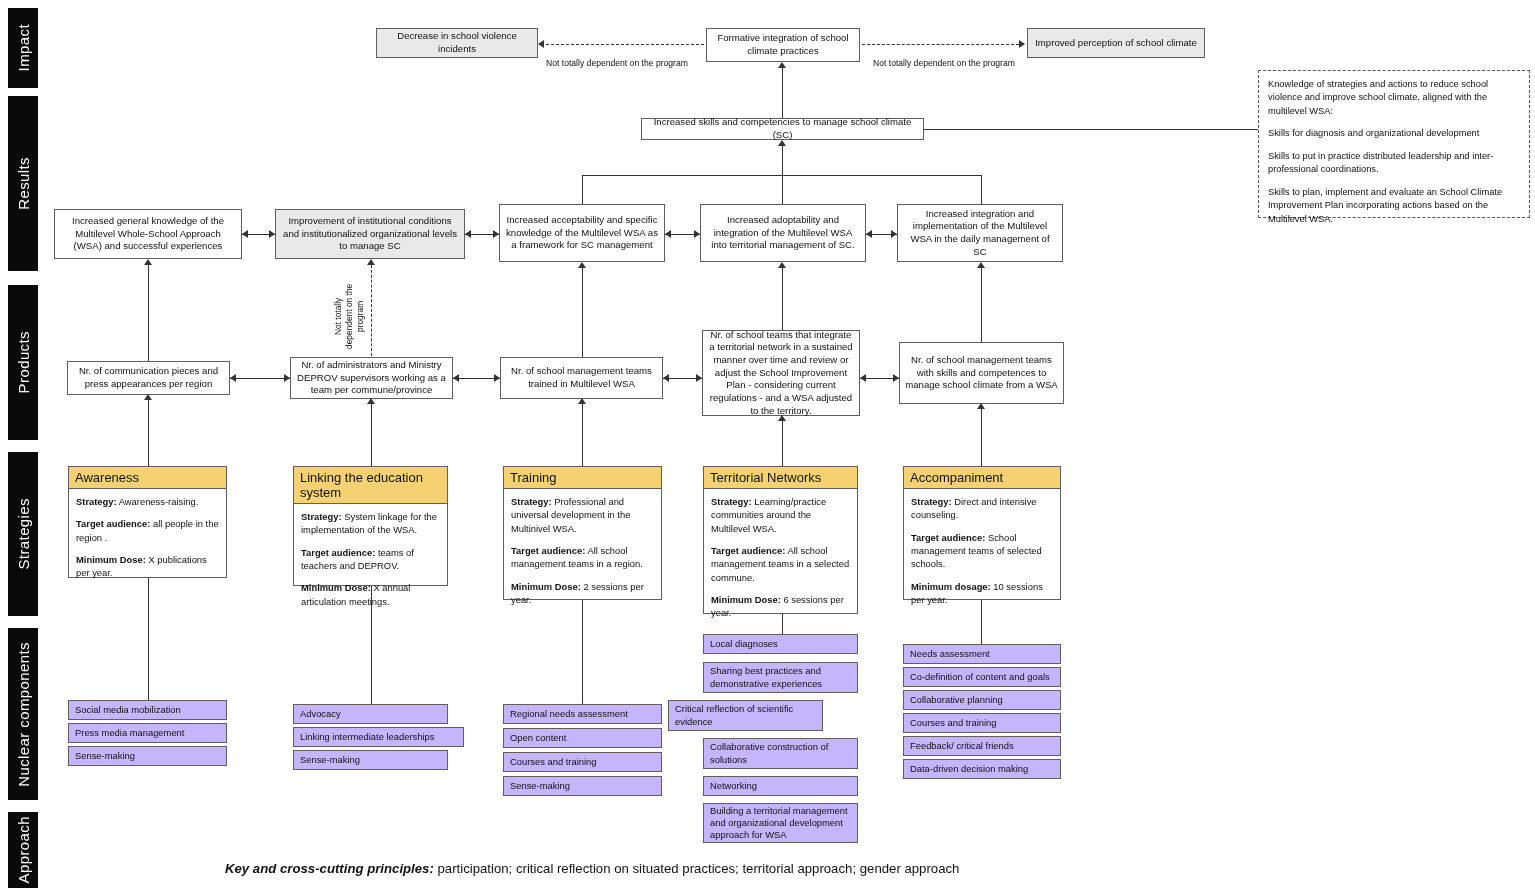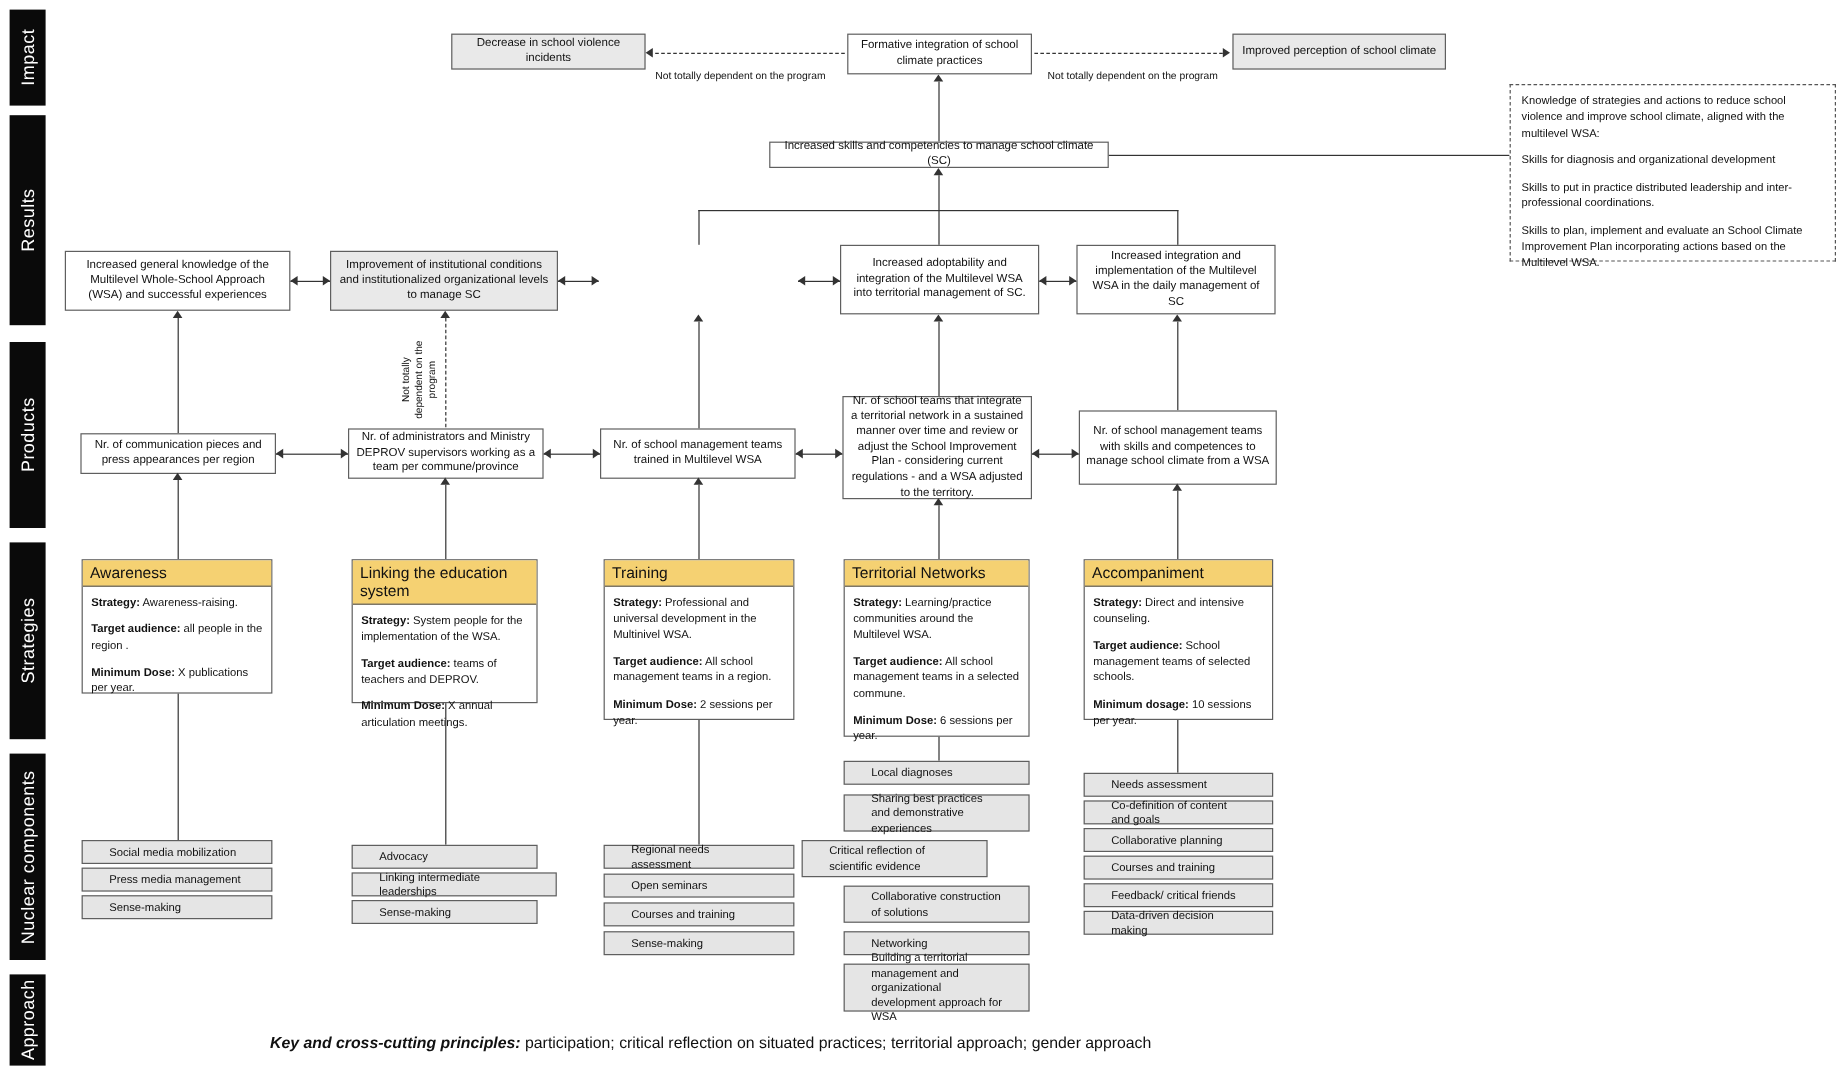--- a/index.html
+++ b/index.html
@@ -29,22 +29,22 @@
   
   .card{position:absolute;box-sizing:border-box;border:1px solid #5f5f5f;background:#fff;}
   .card .hd{background:#f5d172;border-bottom:1px solid #5f5f5f;
             font-size:13px;padding:3px 6px;color:#111;}
   .card .bd{padding:6px 7px 6px 7px;font-size:9.4px;line-height:1.42;color:#111;}
   .card .bd p{margin:0 0 9px 0;}
   .card .bd p:last-child{margin-bottom:0;}
   .card .bd b{font-weight:bold;}
 
   
-  .chip{position:absolute;box-sizing:border-box;border:1px solid #5f5f5f;background:#e5e5e5;
-        font-size:9.4px;line-height:1.3;color:#111;padding:3px 22px;
+  .chip{position:absolute;box-sizing:border-box;border:1px solid #5f5f5f;background:#c4b5fd;
+        font-size:9.4px;line-height:1.3;color:#111;padding:3px 6px;
         display:flex;align-items:center;text-align:left;}
 
   
   .ln{position:absolute;background:#333;}
   .v{width:1px;} .h{height:1px;}
   .dv{position:absolute;width:0;border-left:1px dashed #333;}
   .dh{position:absolute;height:0;border-top:1px dashed #333;}
 
   .ar{position:absolute;width:0;height:0;}
   .ar-up{border-left:4px solid transparent;border-right:4px solid transparent;border-bottom:6px solid #333;}
@@ -102,20 +102,21 @@
 
   <div class="dashbox" style="left:1258px;top:70px;width:272px;height:148px;">
     <p>Knowledge of strategies and actions to reduce school violence and improve school climate, aligned with the multilevel WSA:</p>
     <p>Skills for diagnosis and organizational development</p>
     <p>Skills to put in practice distributed leadership and inter-professional coordinations.</p>
     <p>Skills to plan, implement and evaluate an School Climate Improvement  Plan incorporating actions based on the Multilevel WSA.</p>
   </div>
 
   <div class="node" style="left:54px;top:209px;width:188px;height:50px;">Increased general knowledge of the Multilevel Whole-School Approach (WSA) and successful experiences</div>
   <div class="node grey" style="left:275px;top:209px;width:190px;height:50px;">Improvement of institutional conditions and institutionalized organizational levels to manage SC</div>
+  <div class="node" style="left:499px;top:204px;width:166px;height:58px;">Increased acceptability and specific knowledge of the Multilevel WSA as a framework for SC management</div>
   <div class="node" style="left:897px;top:204px;width:166px;height:58px;">Increased integration and implementation of the Multilevel WSA in the daily management of SC</div>
   <div class="node" style="left:700px;top:204px;width:166px;height:58px;">Increased adoptability and integration of the Multilevel WSA into territorial management of SC.</div>
 
   <div class="ln h" style="left:242px;top:234px;width:33px;"></div>
   <div class="ar ar-lf" style="left:242px;top:230px;"></div>
   <div class="ar ar-rt" style="left:269px;top:230px;"></div>
 
   <div class="ln h" style="left:465px;top:234px;width:34px;"></div>
   <div class="ar ar-lf" style="left:465px;top:230px;"></div>
   <div class="ar ar-rt" style="left:493px;top:230px;"></div>
@@ -190,21 +191,21 @@
     <div class="bd">
       <p><b>Strategy:</b><span> Awareness-raising.</span></p>
       <p><b>Target audience:</b><span>  all people in the region  .</span></p>
       <p><b>Minimum Dose:</b><span> X publications per year.</span></p>
     </div>
   </div>
 
   <div class="card" style="left:293px;top:466px;width:155px;height:120px;">
     <div class="hd">Linking the education system</div>
     <div class="bd">
-      <p><b>Strategy:</b><span> System  people for the implementation of the WSA.</span></p>
+      <p><b>Strategy:</b><span> System  linkage for the implementation of the WSA.</span></p>
       <p><b>Target audience:</b><span> teams of teachers and DEPROV.</span></p>
       <p><b>Minimum Dose:</b><span> X annual articulation meetings.</span></p>
     </div>
   </div>
 
   <div class="card" style="left:503px;top:466px;width:159px;height:134px;">
     <div class="hd">Training</div>
     <div class="bd">
       <p><b>Strategy:</b><span> Professional and universal development  in the Multinivel WSA.</span></p>
       <p><b>Target audience:</b><span> All school management  teams in a region.</span></p>
@@ -238,21 +239,21 @@
 
   <div class="chip" style="left:68px;top:700px;width:159px;height:20px;">Social media mobilization</div>
   <div class="chip" style="left:68px;top:723px;width:159px;height:20px;">Press media management</div>
   <div class="chip" style="left:68px;top:746px;width:159px;height:20px;">Sense-making</div>
 
   <div class="chip" style="left:293px;top:704px;width:155px;height:20px;">Advocacy</div>
   <div class="chip" style="left:293px;top:727px;width:171px;height:20px;"> Linking intermediate  leaderships</div>
   <div class="chip" style="left:293px;top:750px;width:155px;height:20px;">Sense-making</div>
 
   <div class="chip" style="left:503px;top:704px;width:159px;height:20px;">Regional needs assessment</div>
-  <div class="chip" style="left:503px;top:728px;width:159px;height:20px;">Open seminars</div>
+  <div class="chip" style="left:503px;top:728px;width:159px;height:20px;">Open content</div>
   <div class="chip" style="left:503px;top:752px;width:159px;height:20px;">Courses and training</div>
   <div class="chip" style="left:503px;top:776px;width:159px;height:20px;">Sense-making</div>
 
   <div class="chip" style="left:703px;top:634px;width:155px;height:20px;">Local diagnoses</div>
   <div class="chip" style="left:703px;top:662px;width:155px;height:31px;">Sharing best practices and demonstrative experiences</div>
   <div class="chip" style="left:668px;top:700px;width:155px;height:31px;">Critical reflection of scientific evidence</div>
   <div class="chip" style="left:703px;top:738px;width:155px;height:31px;">Collaborative construction of solutions</div>
   <div class="chip" style="left:703px;top:776px;width:155px;height:20px;">Networking</div>
   <div class="chip" style="left:703px;top:803px;width:155px;height:40px;">Building a territorial management and organizational development approach for WSA</div>
 

